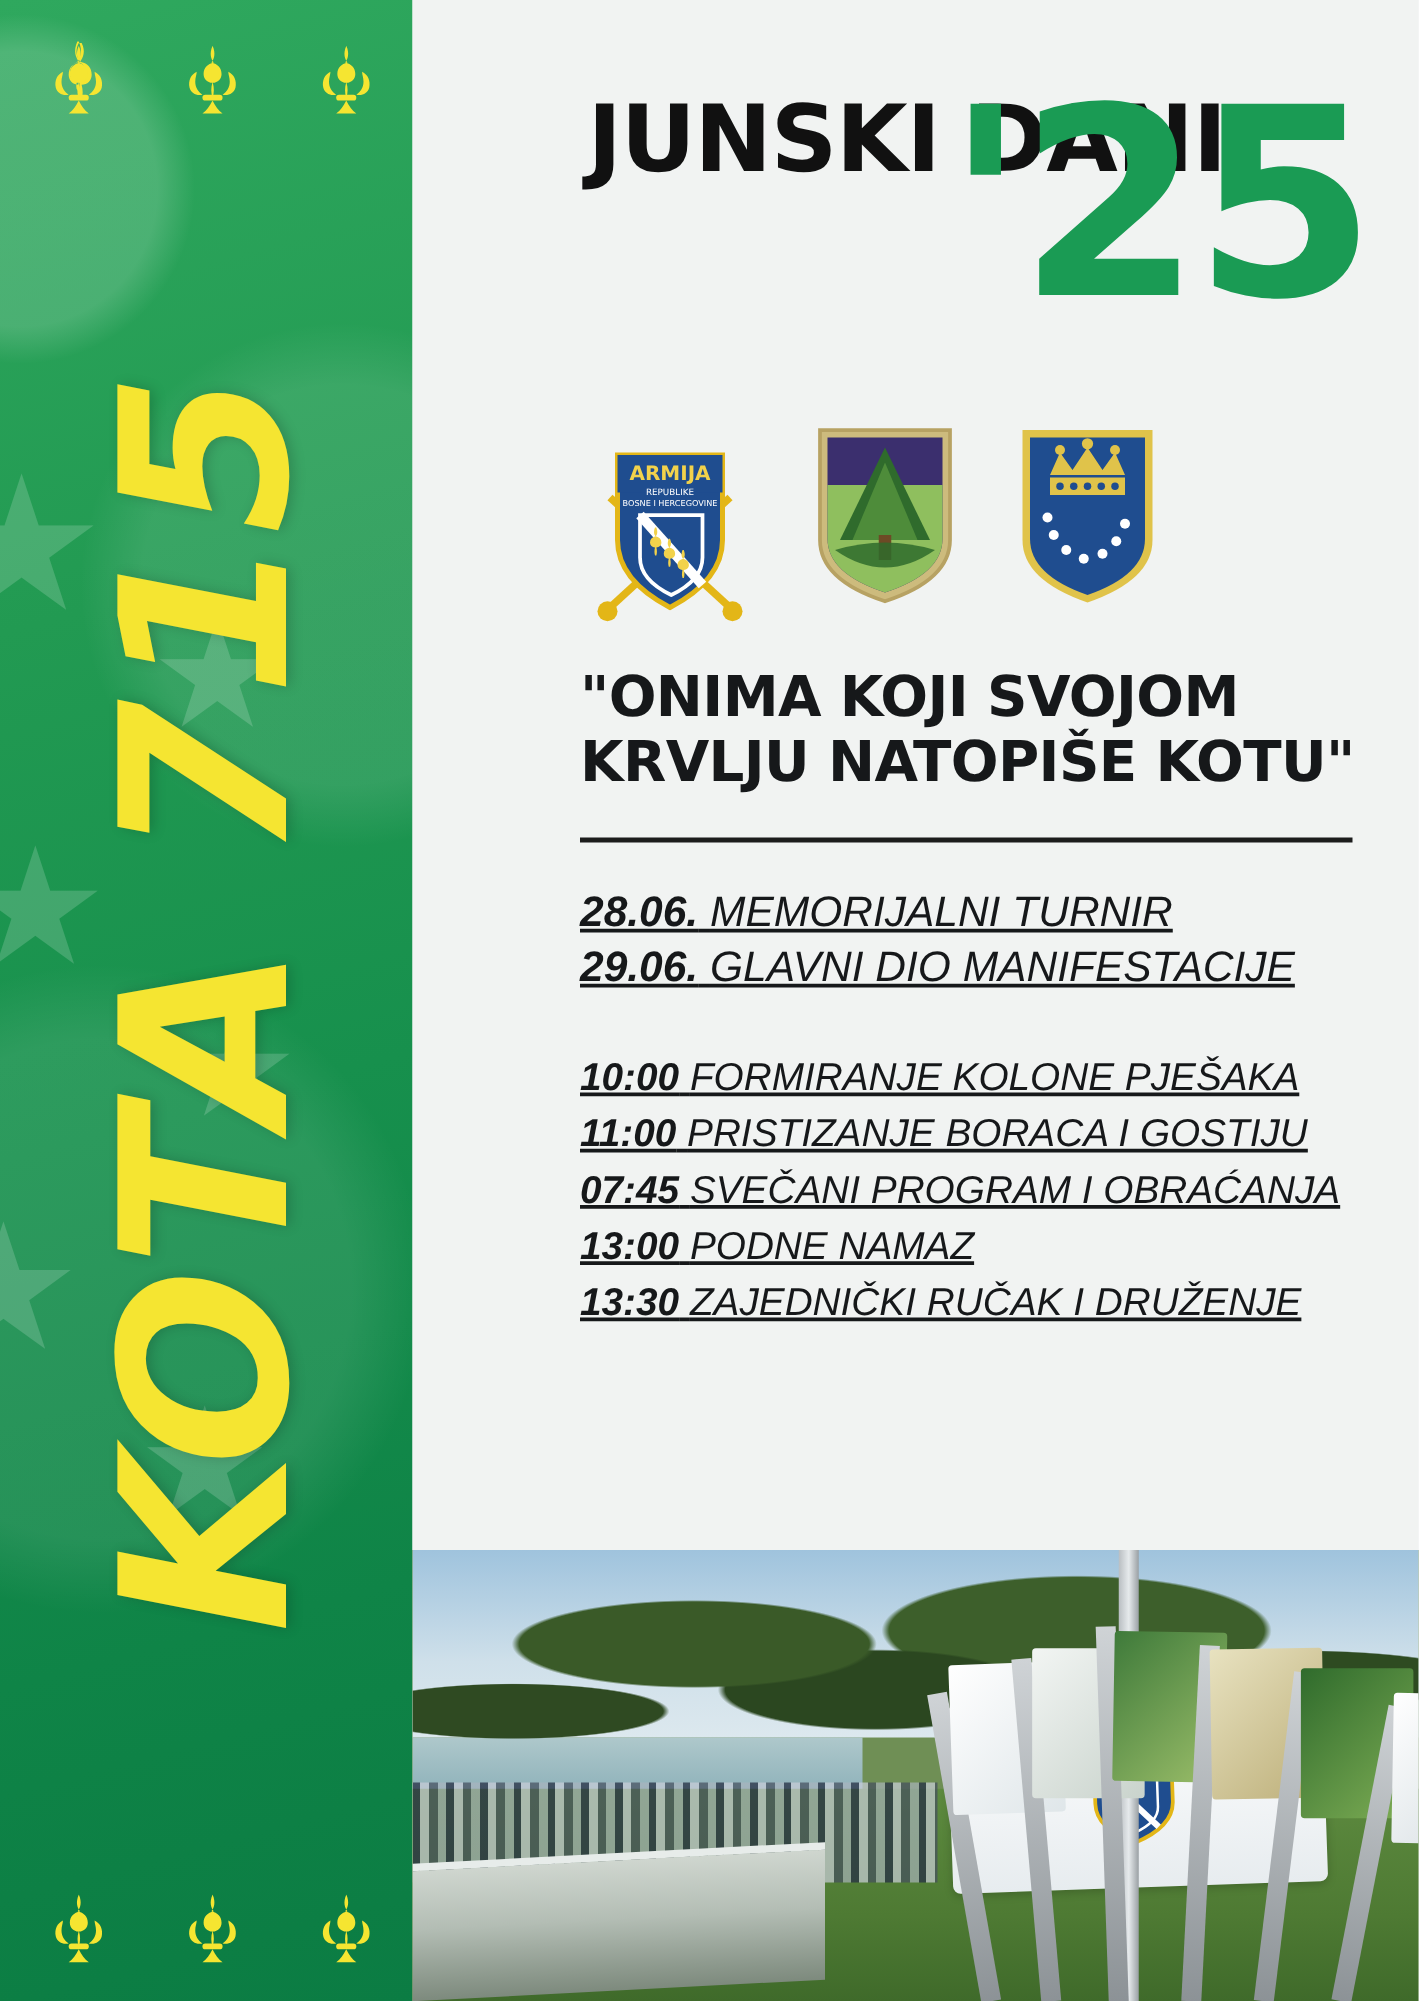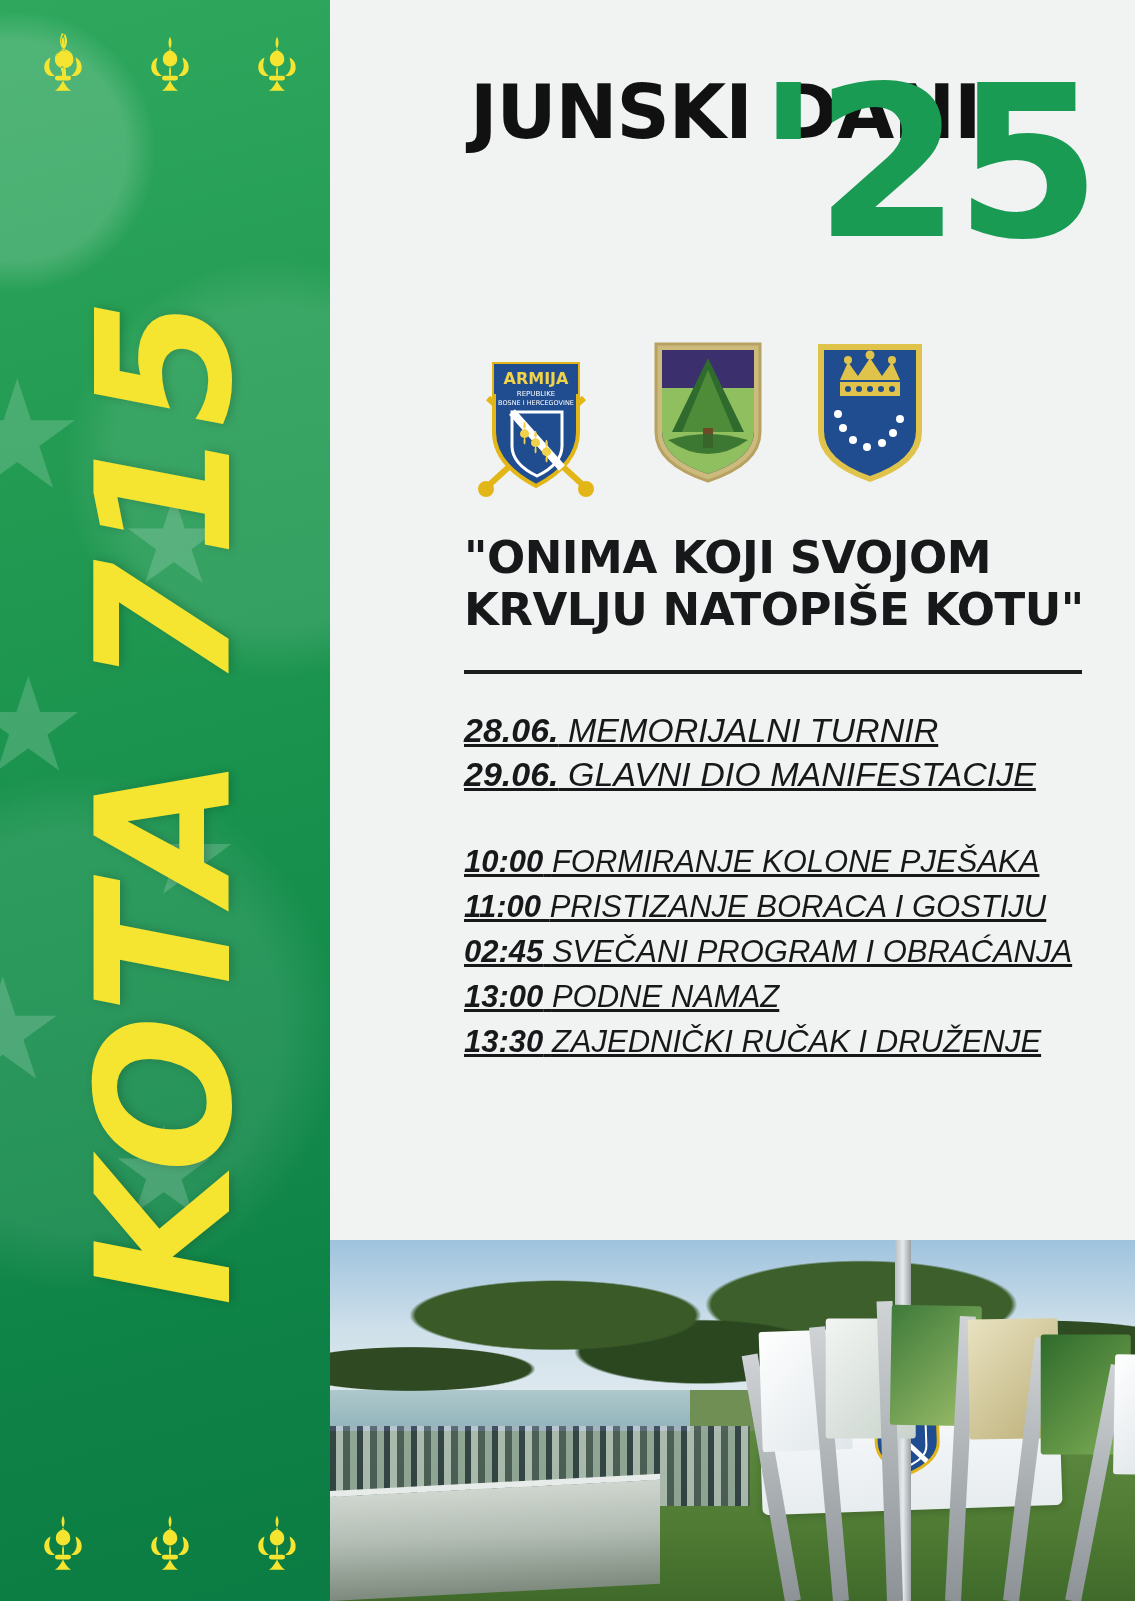--- a/index.html
+++ b/index.html
@@ -456,21 +456,21 @@
       <div class="times">
         <div class="row">
           <span class="t">10:00</span>
           <span>FORMIRANJE KOLONE PJEŠAKA</span>
         </div>
         <div class="row">
           <span class="t">11:00</span>
           <span>PRISTIZANJE BORACA I GOSTIJU</span>
         </div>
         <div class="row">
-          <span class="t">02:45</span>
+          <span class="t">07:45</span>
           <span>SVEČANI PROGRAM I OBRAĆANJA</span>
         </div>
         <div class="row">
           <span class="t">13:00</span>
           <span>PODNE NAMAZ</span>
         </div>
         <div class="row">
           <span class="t">13:30</span>
           <span>ZAJEDNIČKI RUČAK I DRUŽENJE</span>
         </div>

